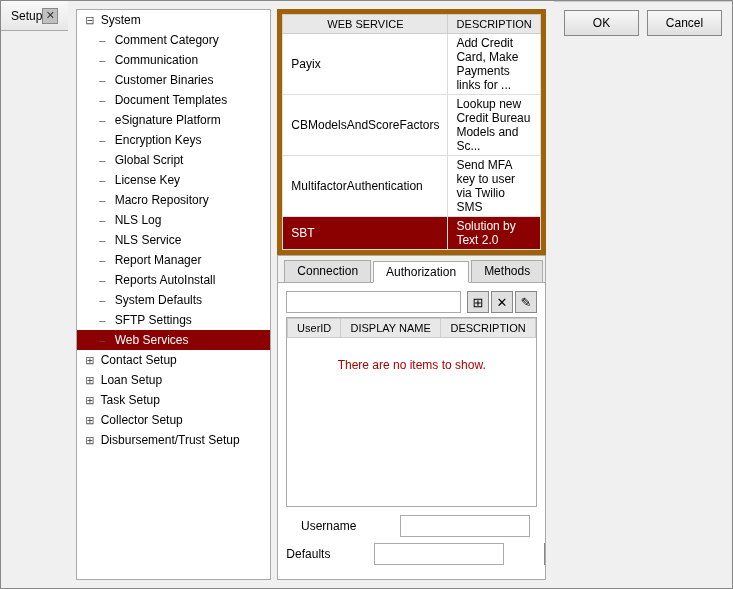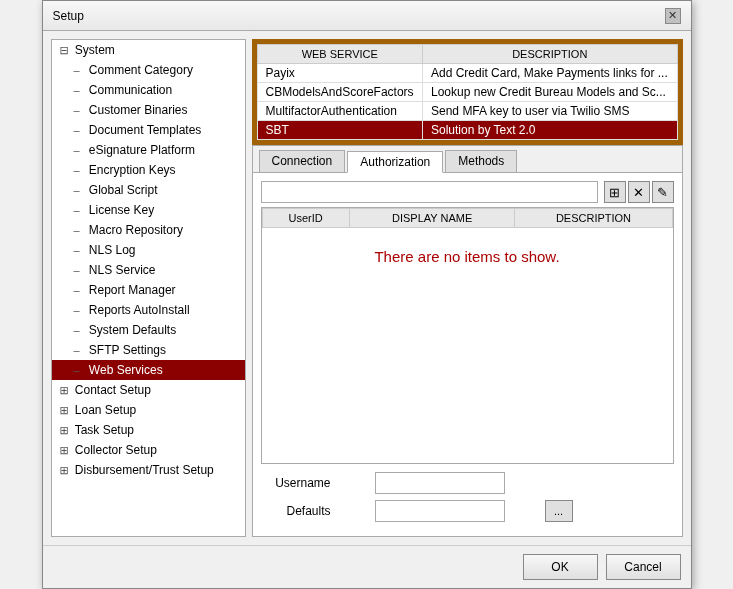--- a/index.html
+++ b/index.html
@@ -8,27 +8,27 @@
       font-size: 12px;
       background: #f0f0f0;
       display: flex;
       align-items: center;
       justify-content: center;
       width: 733px;
       height: 589px;
       overflow: hidden;
     }
     .dialog {
-      width: 650px;
+      width: 733px;
       height: 589px;
       background: #f0f0f0;
       border: 1px solid #888;
       box-shadow: 2px 2px 8px rgba(0,0,0,0.3);
       display: flex;
-      flex-direction: column;
+      flex-direction: row;
     }
     .title-bar {
       background: linear-gradient(to bottom, #f8f8f8, #e8e8e8);
       border-bottom: 1px solid #aaa;
       padding: 6px 10px;
       display: flex;
       align-items: center;
       justify-content: space-between;
       height: 30px;
     }
@@ -209,21 +209,21 @@
       background: #e8e8e8;
       border: 1px solid #ccc;
       padding: 3px 8px;
       text-align: center;
       font-weight: normal;
       font-size: 11px;
       color: #000;
     }
     .inner-table td {
       padding: 4px 8px;
-      font-size: 15px;
+      font-size: 12px;
       margin-top: 40px;
     }
     .no-items-row td {
       color: #aa0000;
       text-align: center;
       padding: 20px;
     }
     
     .form-fields {
       margin-top: 8px;

